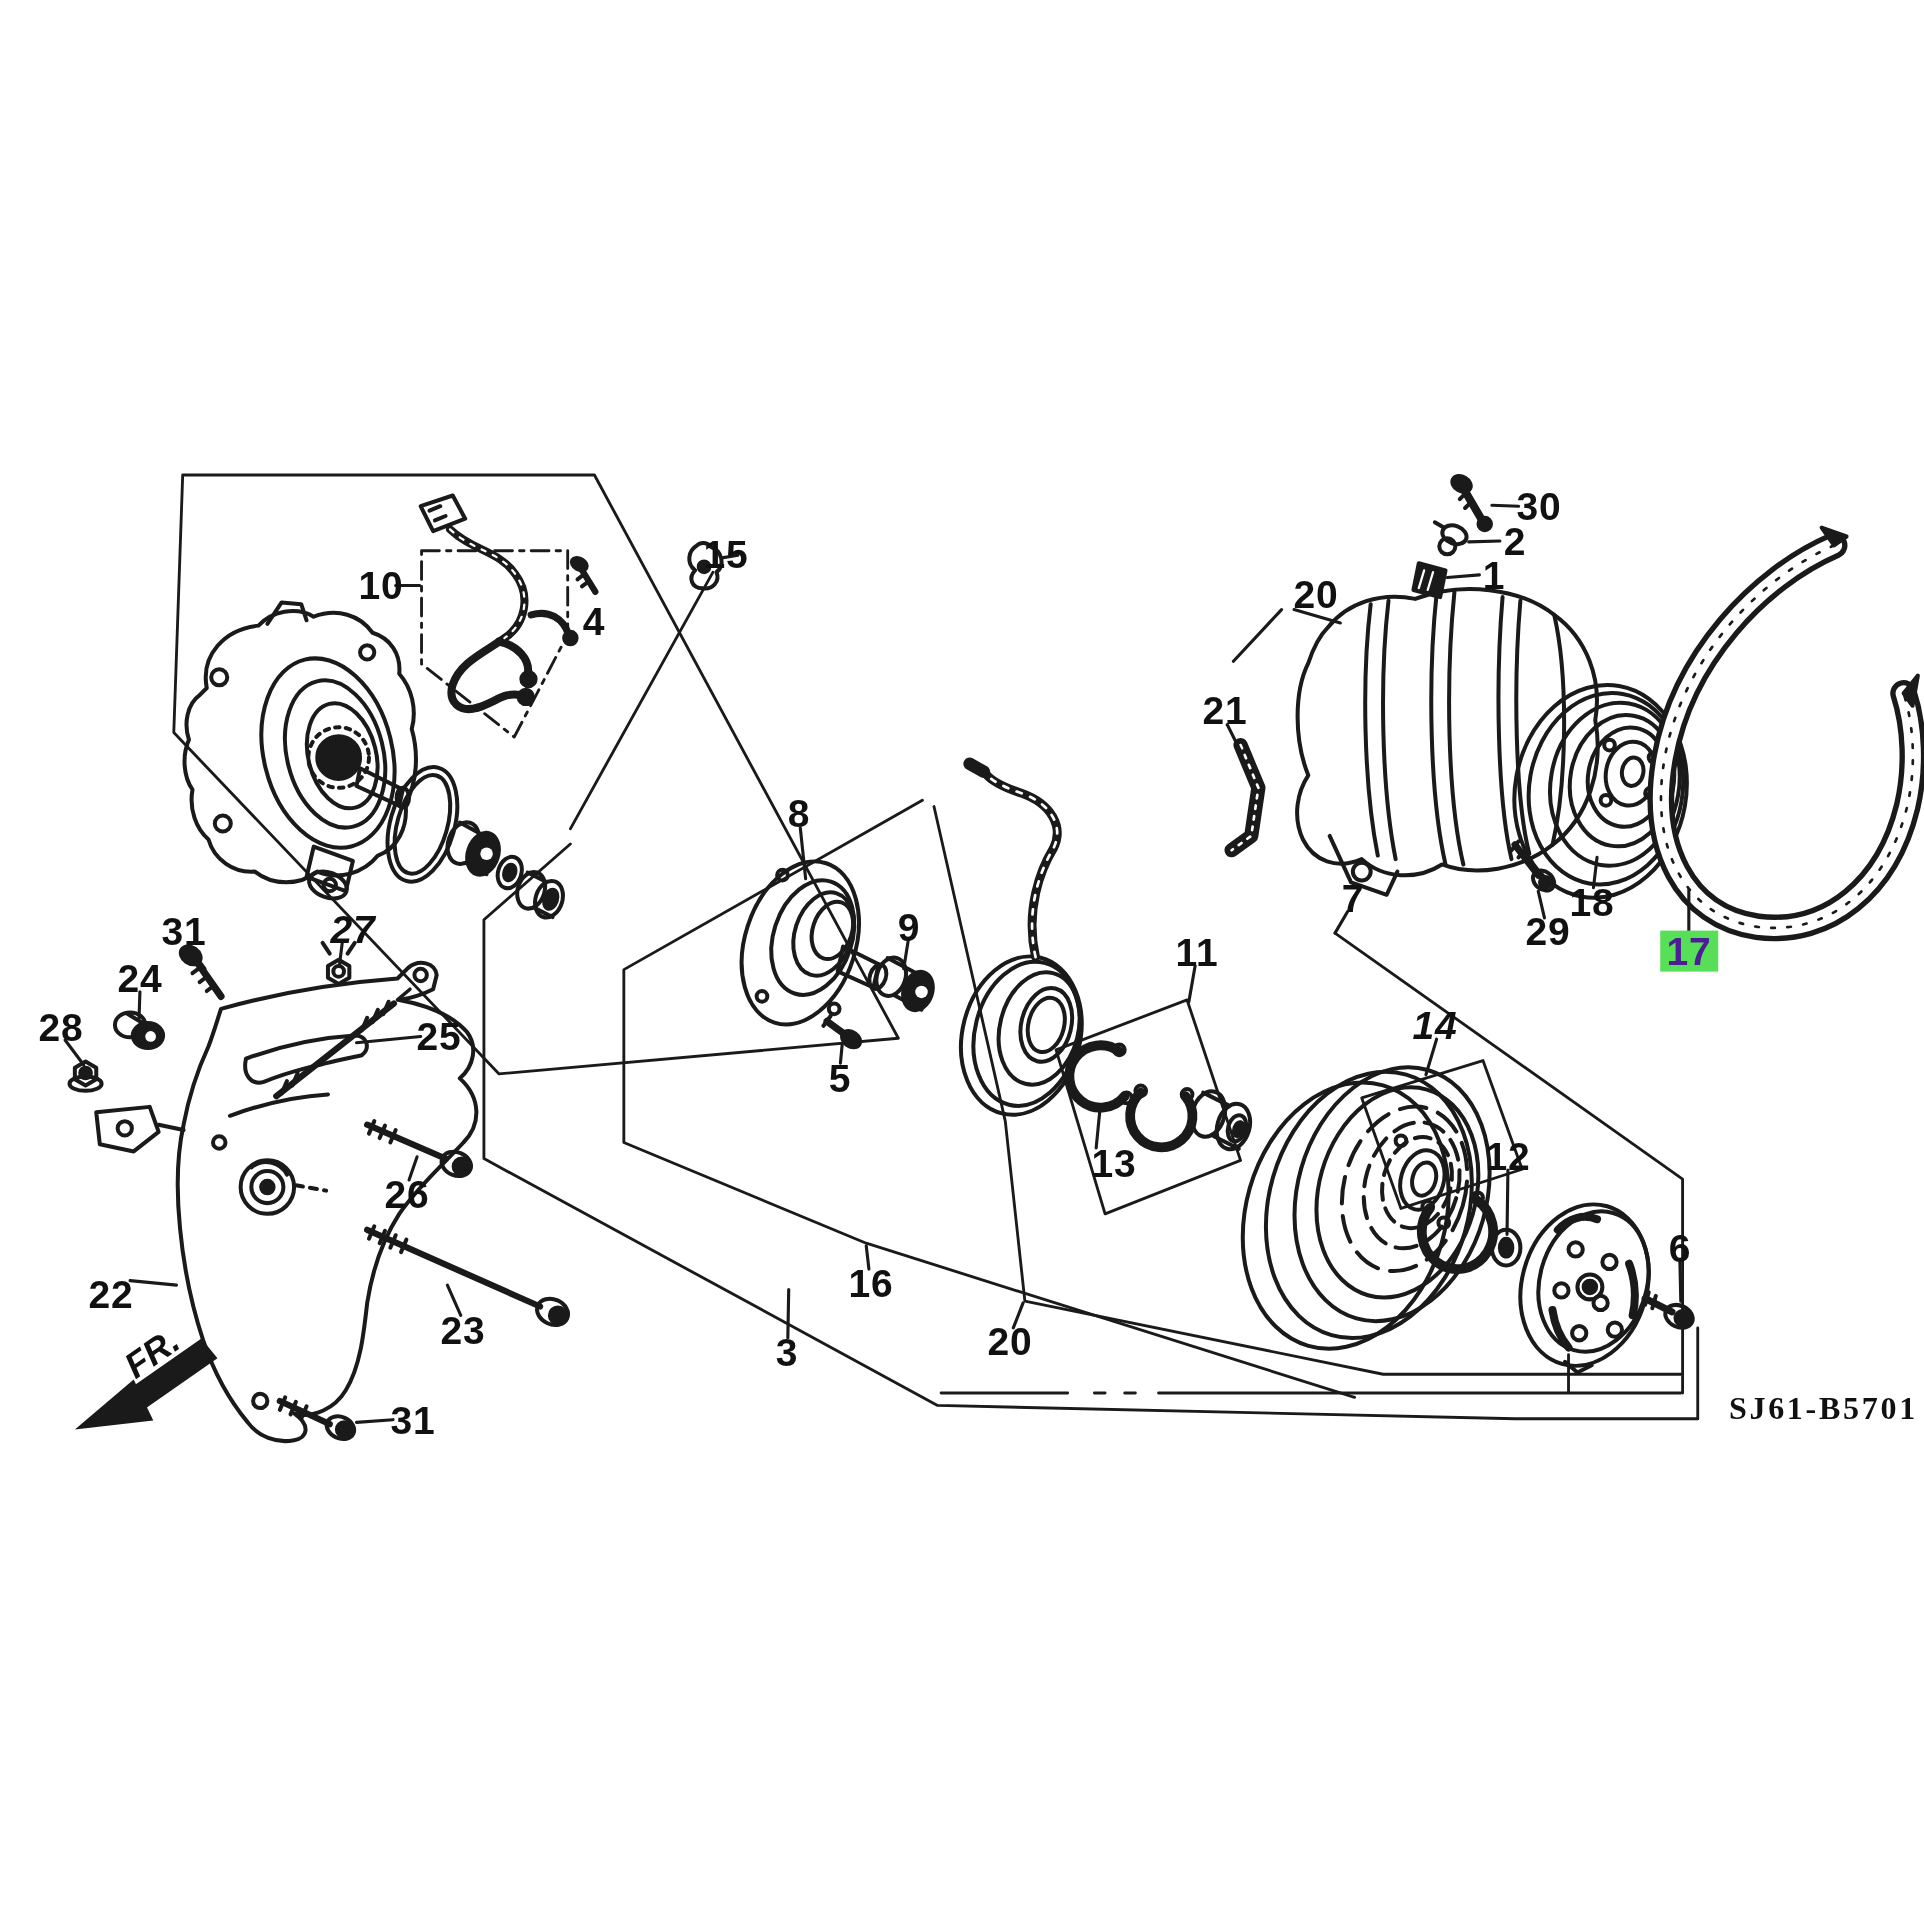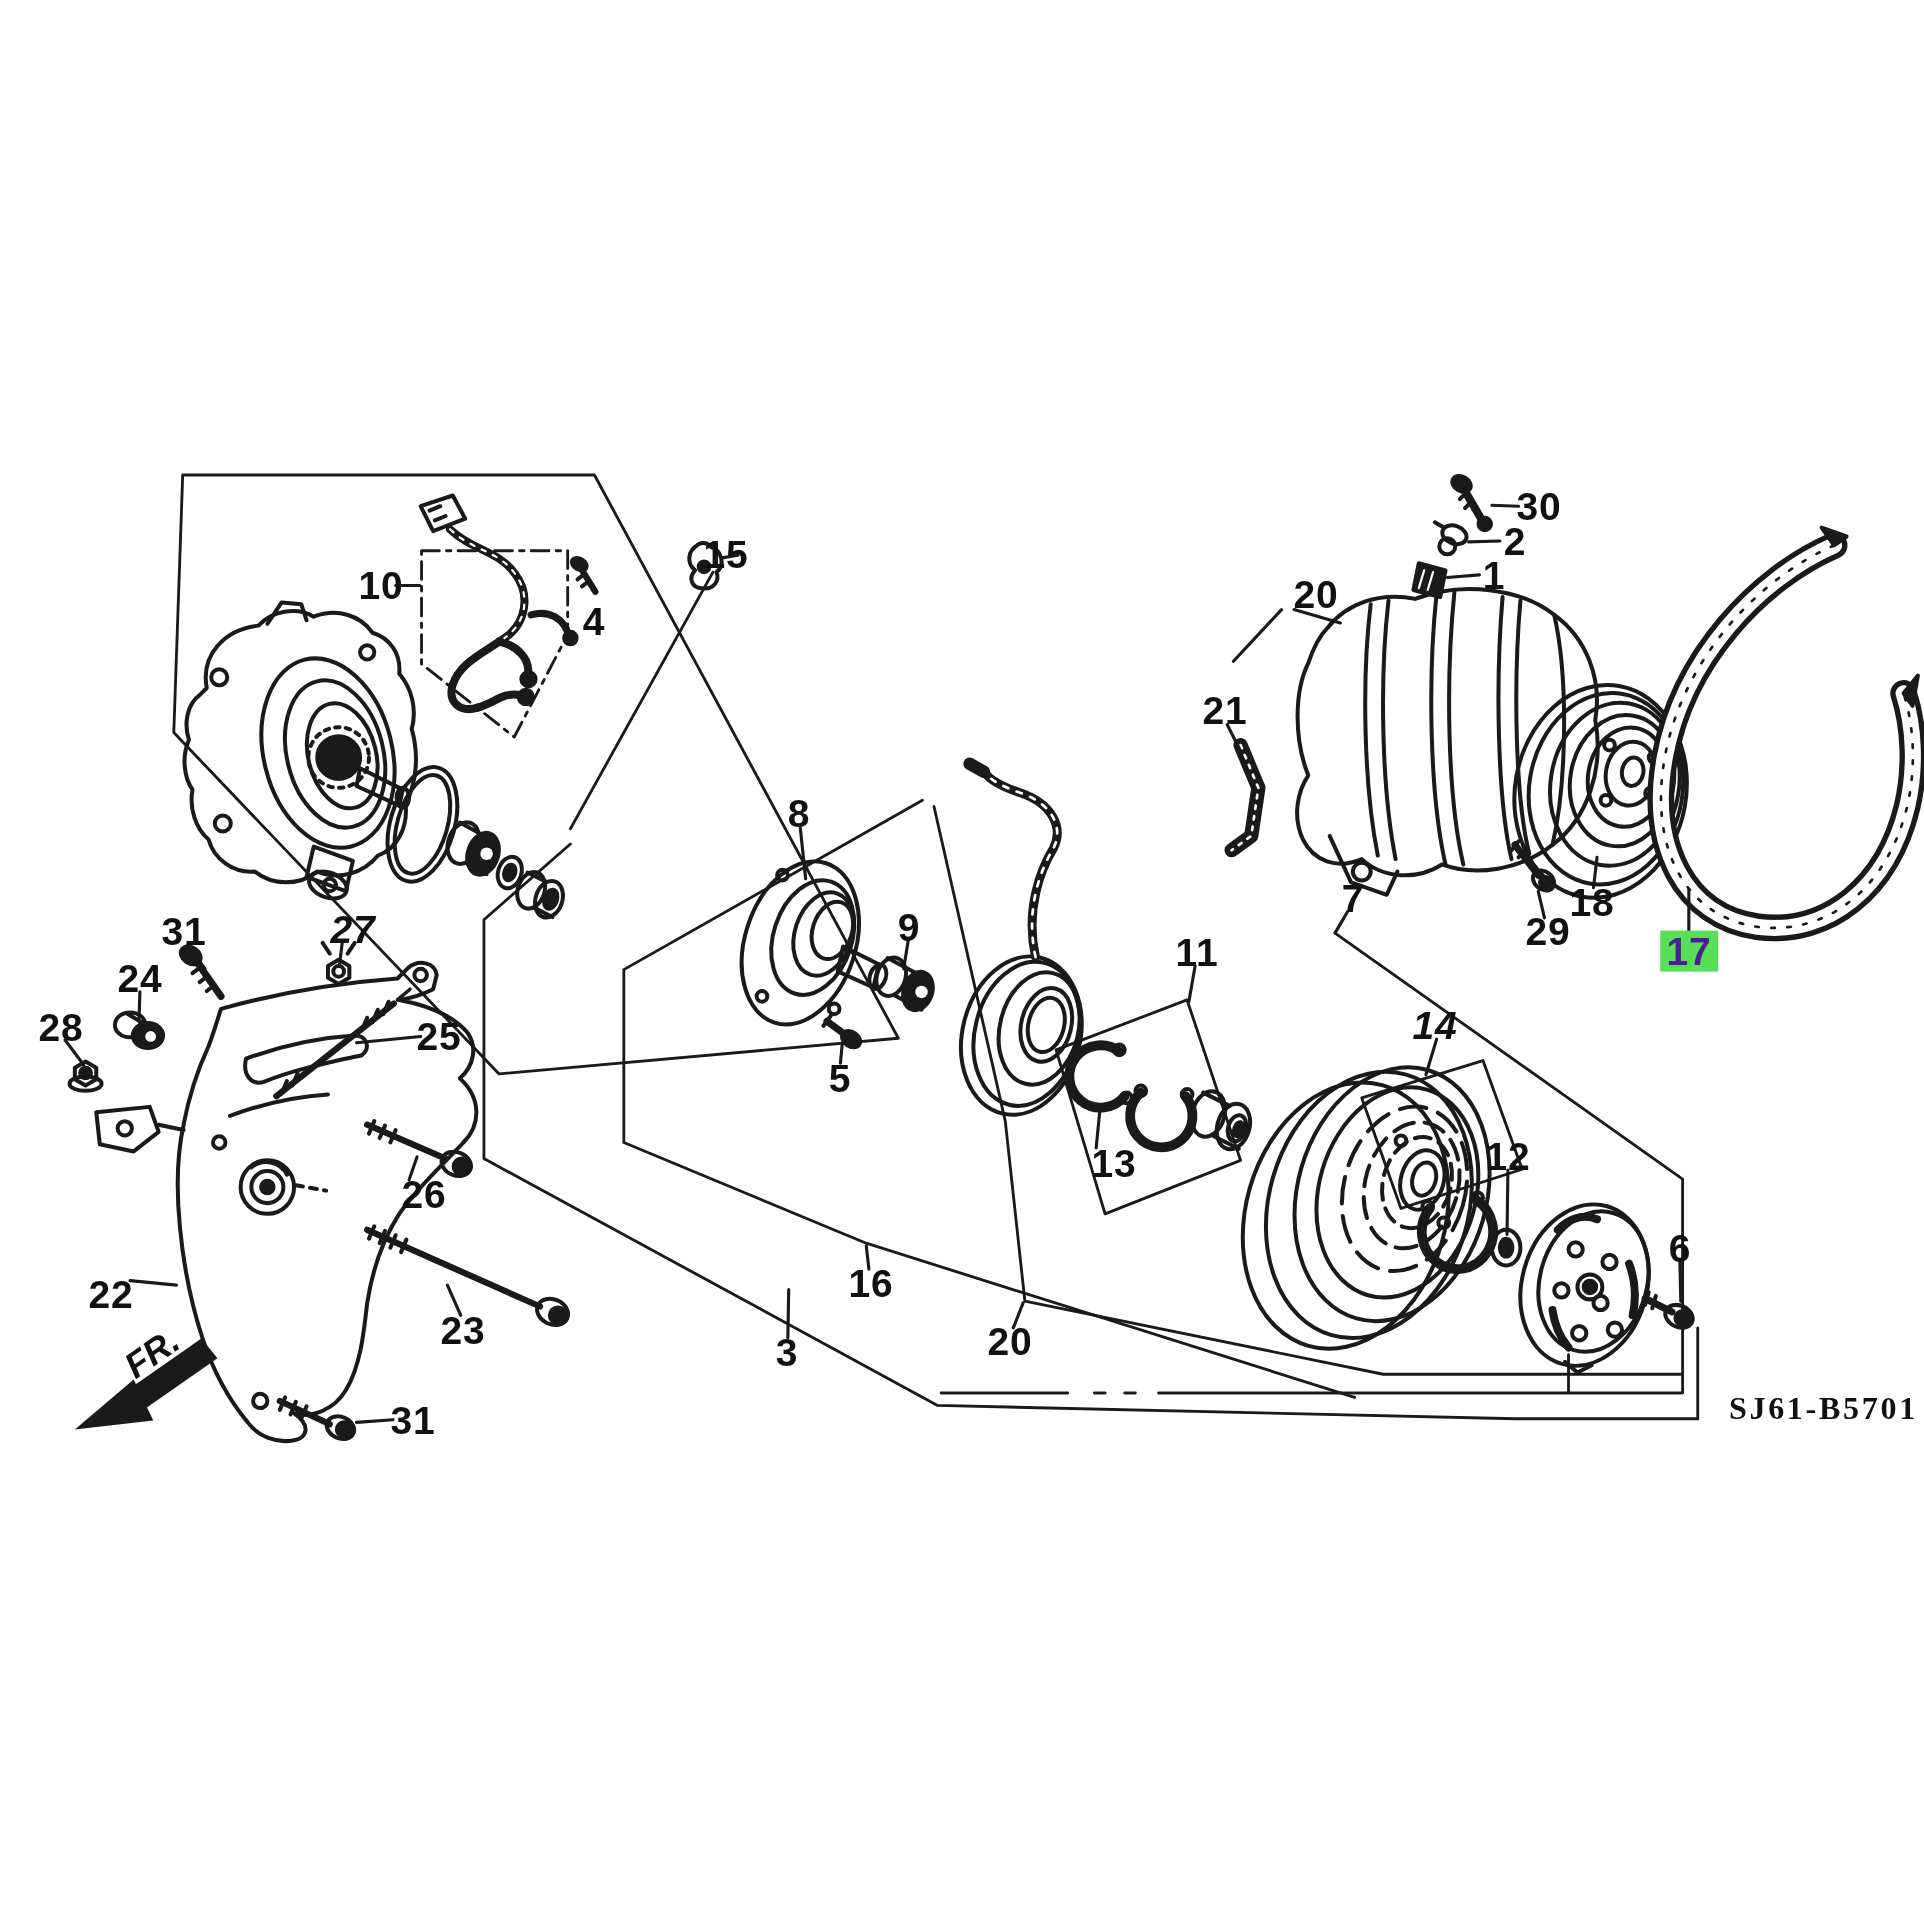--- a/index.html
+++ b/index.html
@@ -410,21 +410,21 @@
       <div class="callout" style="left: 1508px; top: 1156px;">12</div>
       <div class="callout" style="left: 1680px; top: 1248px;">6</div>
       <div class="callout" style="left: 1592px; top: 902px;">18</div>
       <div class="callout" style="left: 1548px; top: 931px;">29</div>
       <div class="callout hl" style="left: 1689px; top: 951px;">17</div>
       <div class="callout" style="left: 1010px; top: 1341px;">20</div>
       <div class="callout" style="left: 871px; top: 1283px;">16</div>
       <div class="callout" style="left: 787px; top: 1352px;">3</div>
       <div class="callout" style="left: 111px; top: 1279px; margin-top: 15px;">22</div>
       <div class="callout" style="left: 463px; top: 1330px;">23</div>
-      <div class="callout" style="left: 424px; top: 1194px;">26</div>
+      <div class="callout" style="left: 407px; top: 1194px;">26</div>
       <div class="callout" style="left: 439px; top: 1036px;">25</div>
       <div class="callout" style="left: 140px; top: 978px;">24</div>
       <div class="callout" style="left: 353px; top: 929px; font-style: italic;">27</div>
       <div class="callout" style="left: 61px; top: 1027px;">28</div>
       <div class="callout" style="left: 184px; top: 931px;">31</div>
       <div class="callout" style="left: 413px; top: 1420px;">31</div>
     </div>
 </div>
 
 

